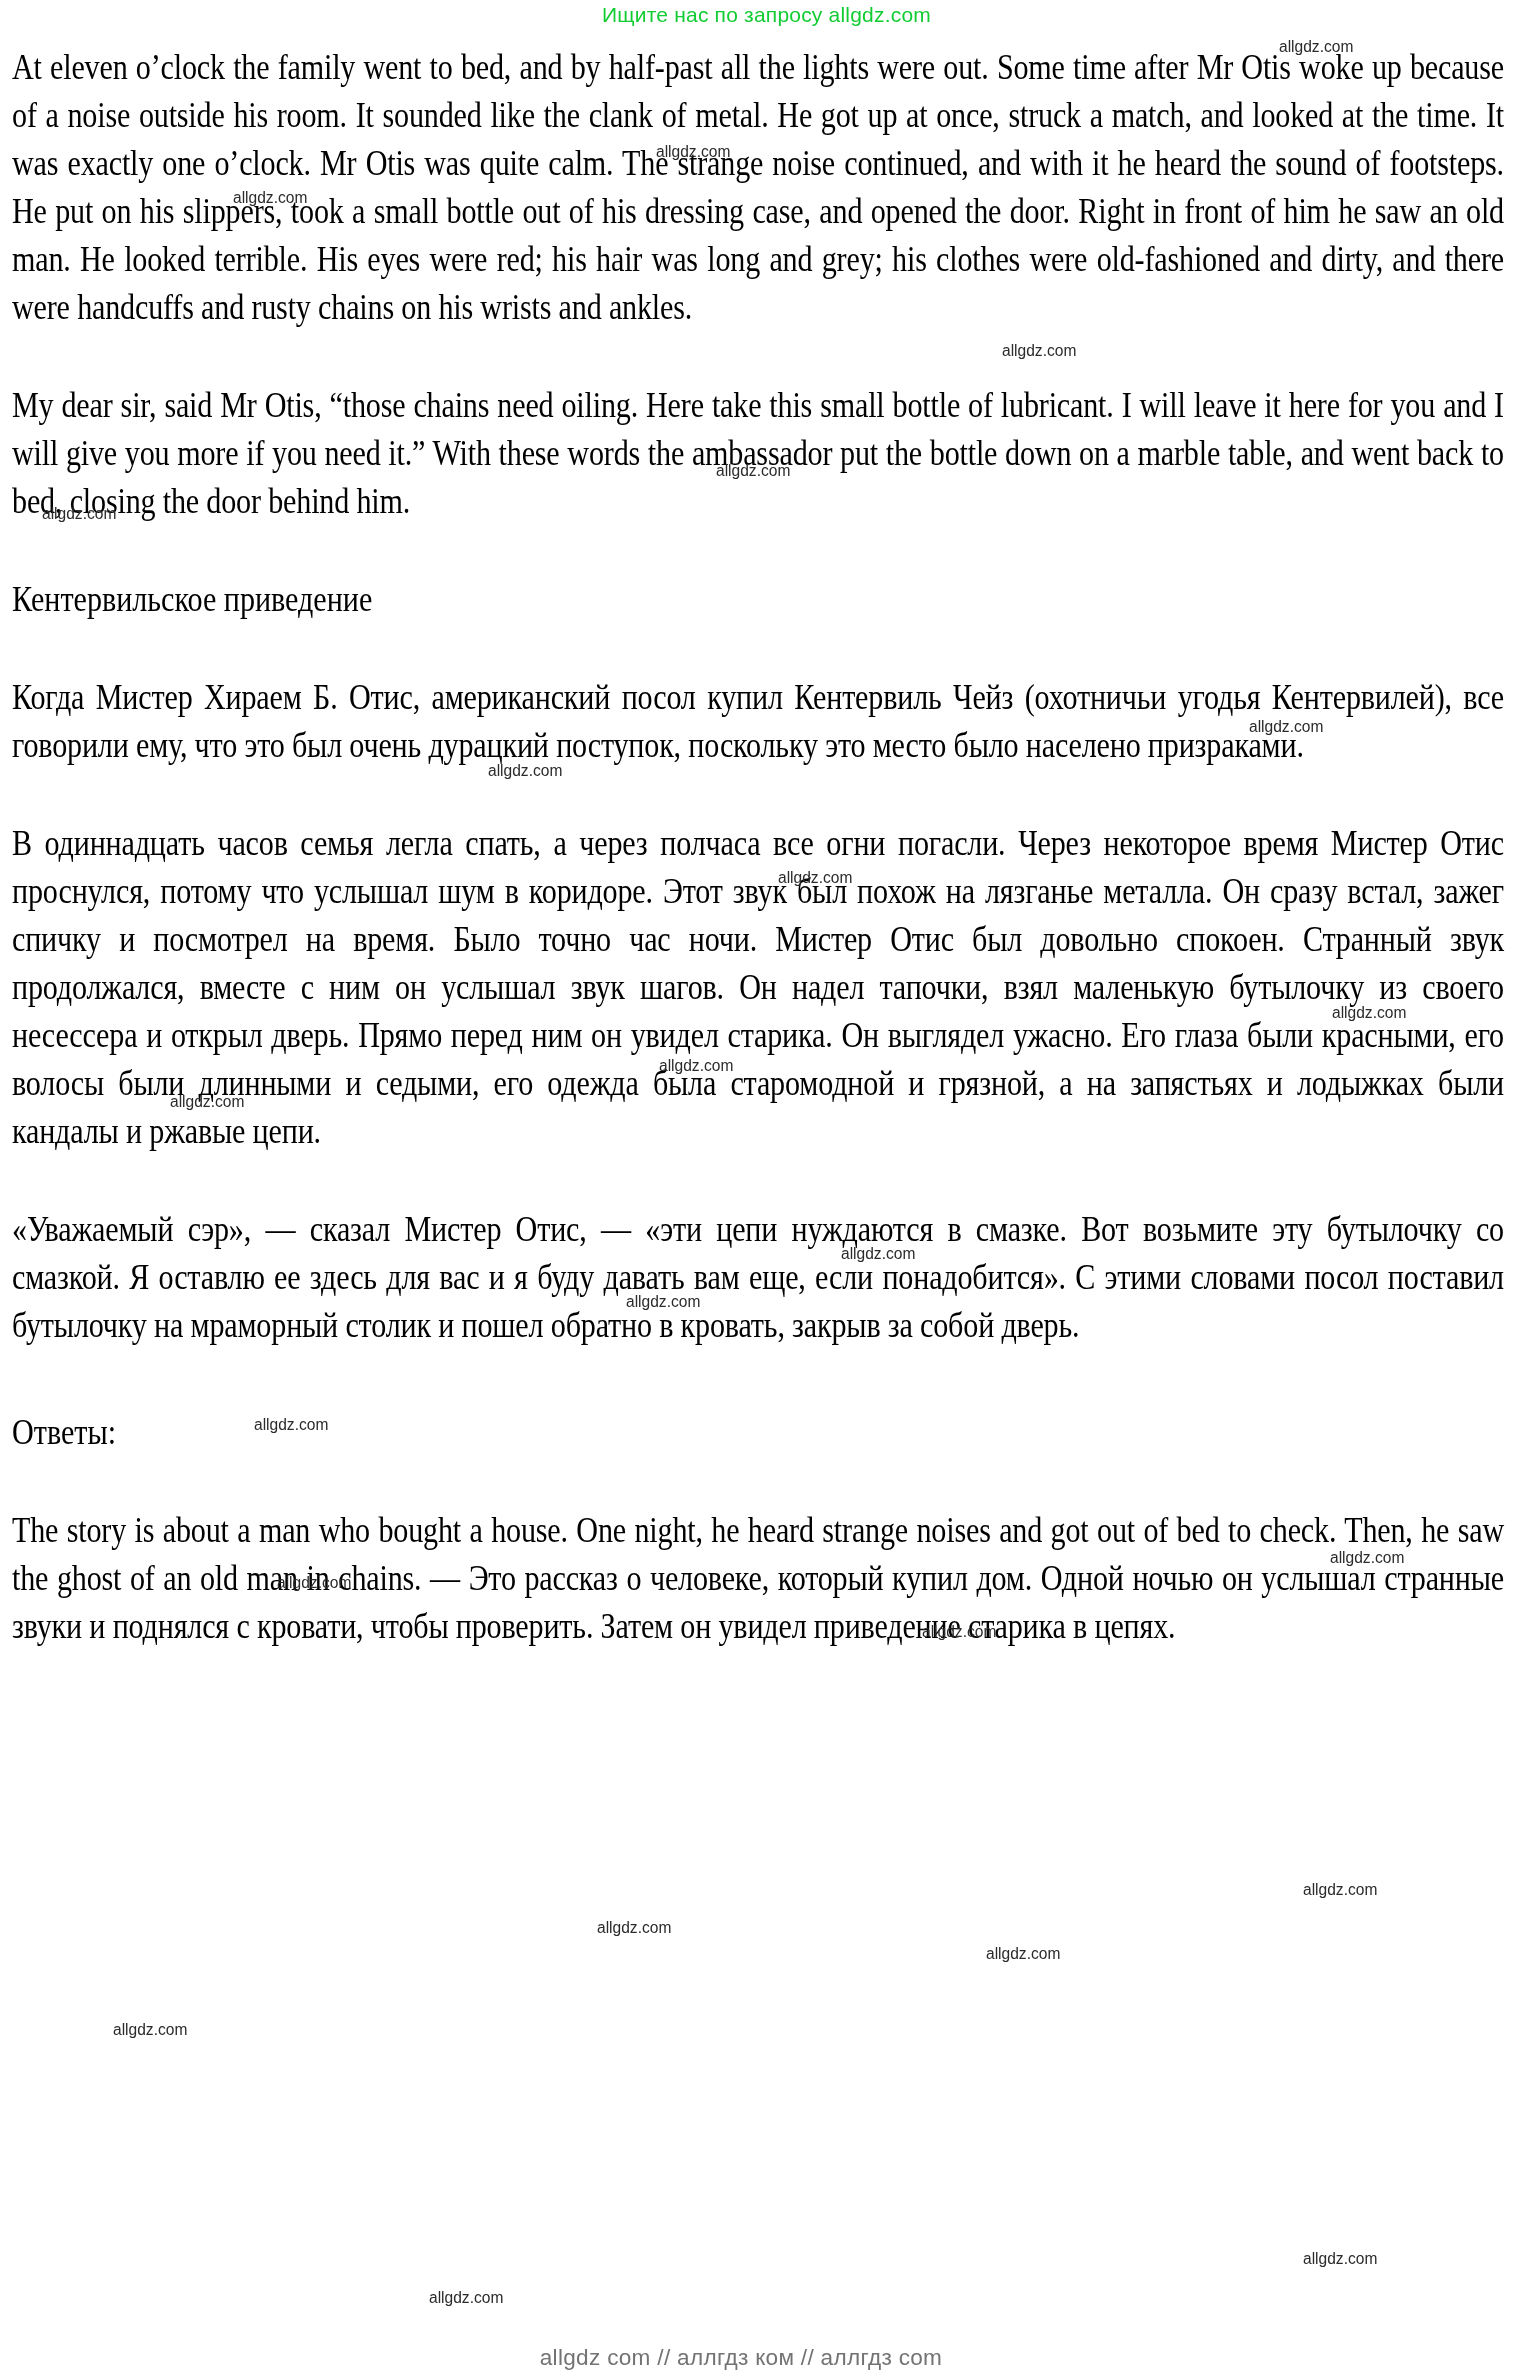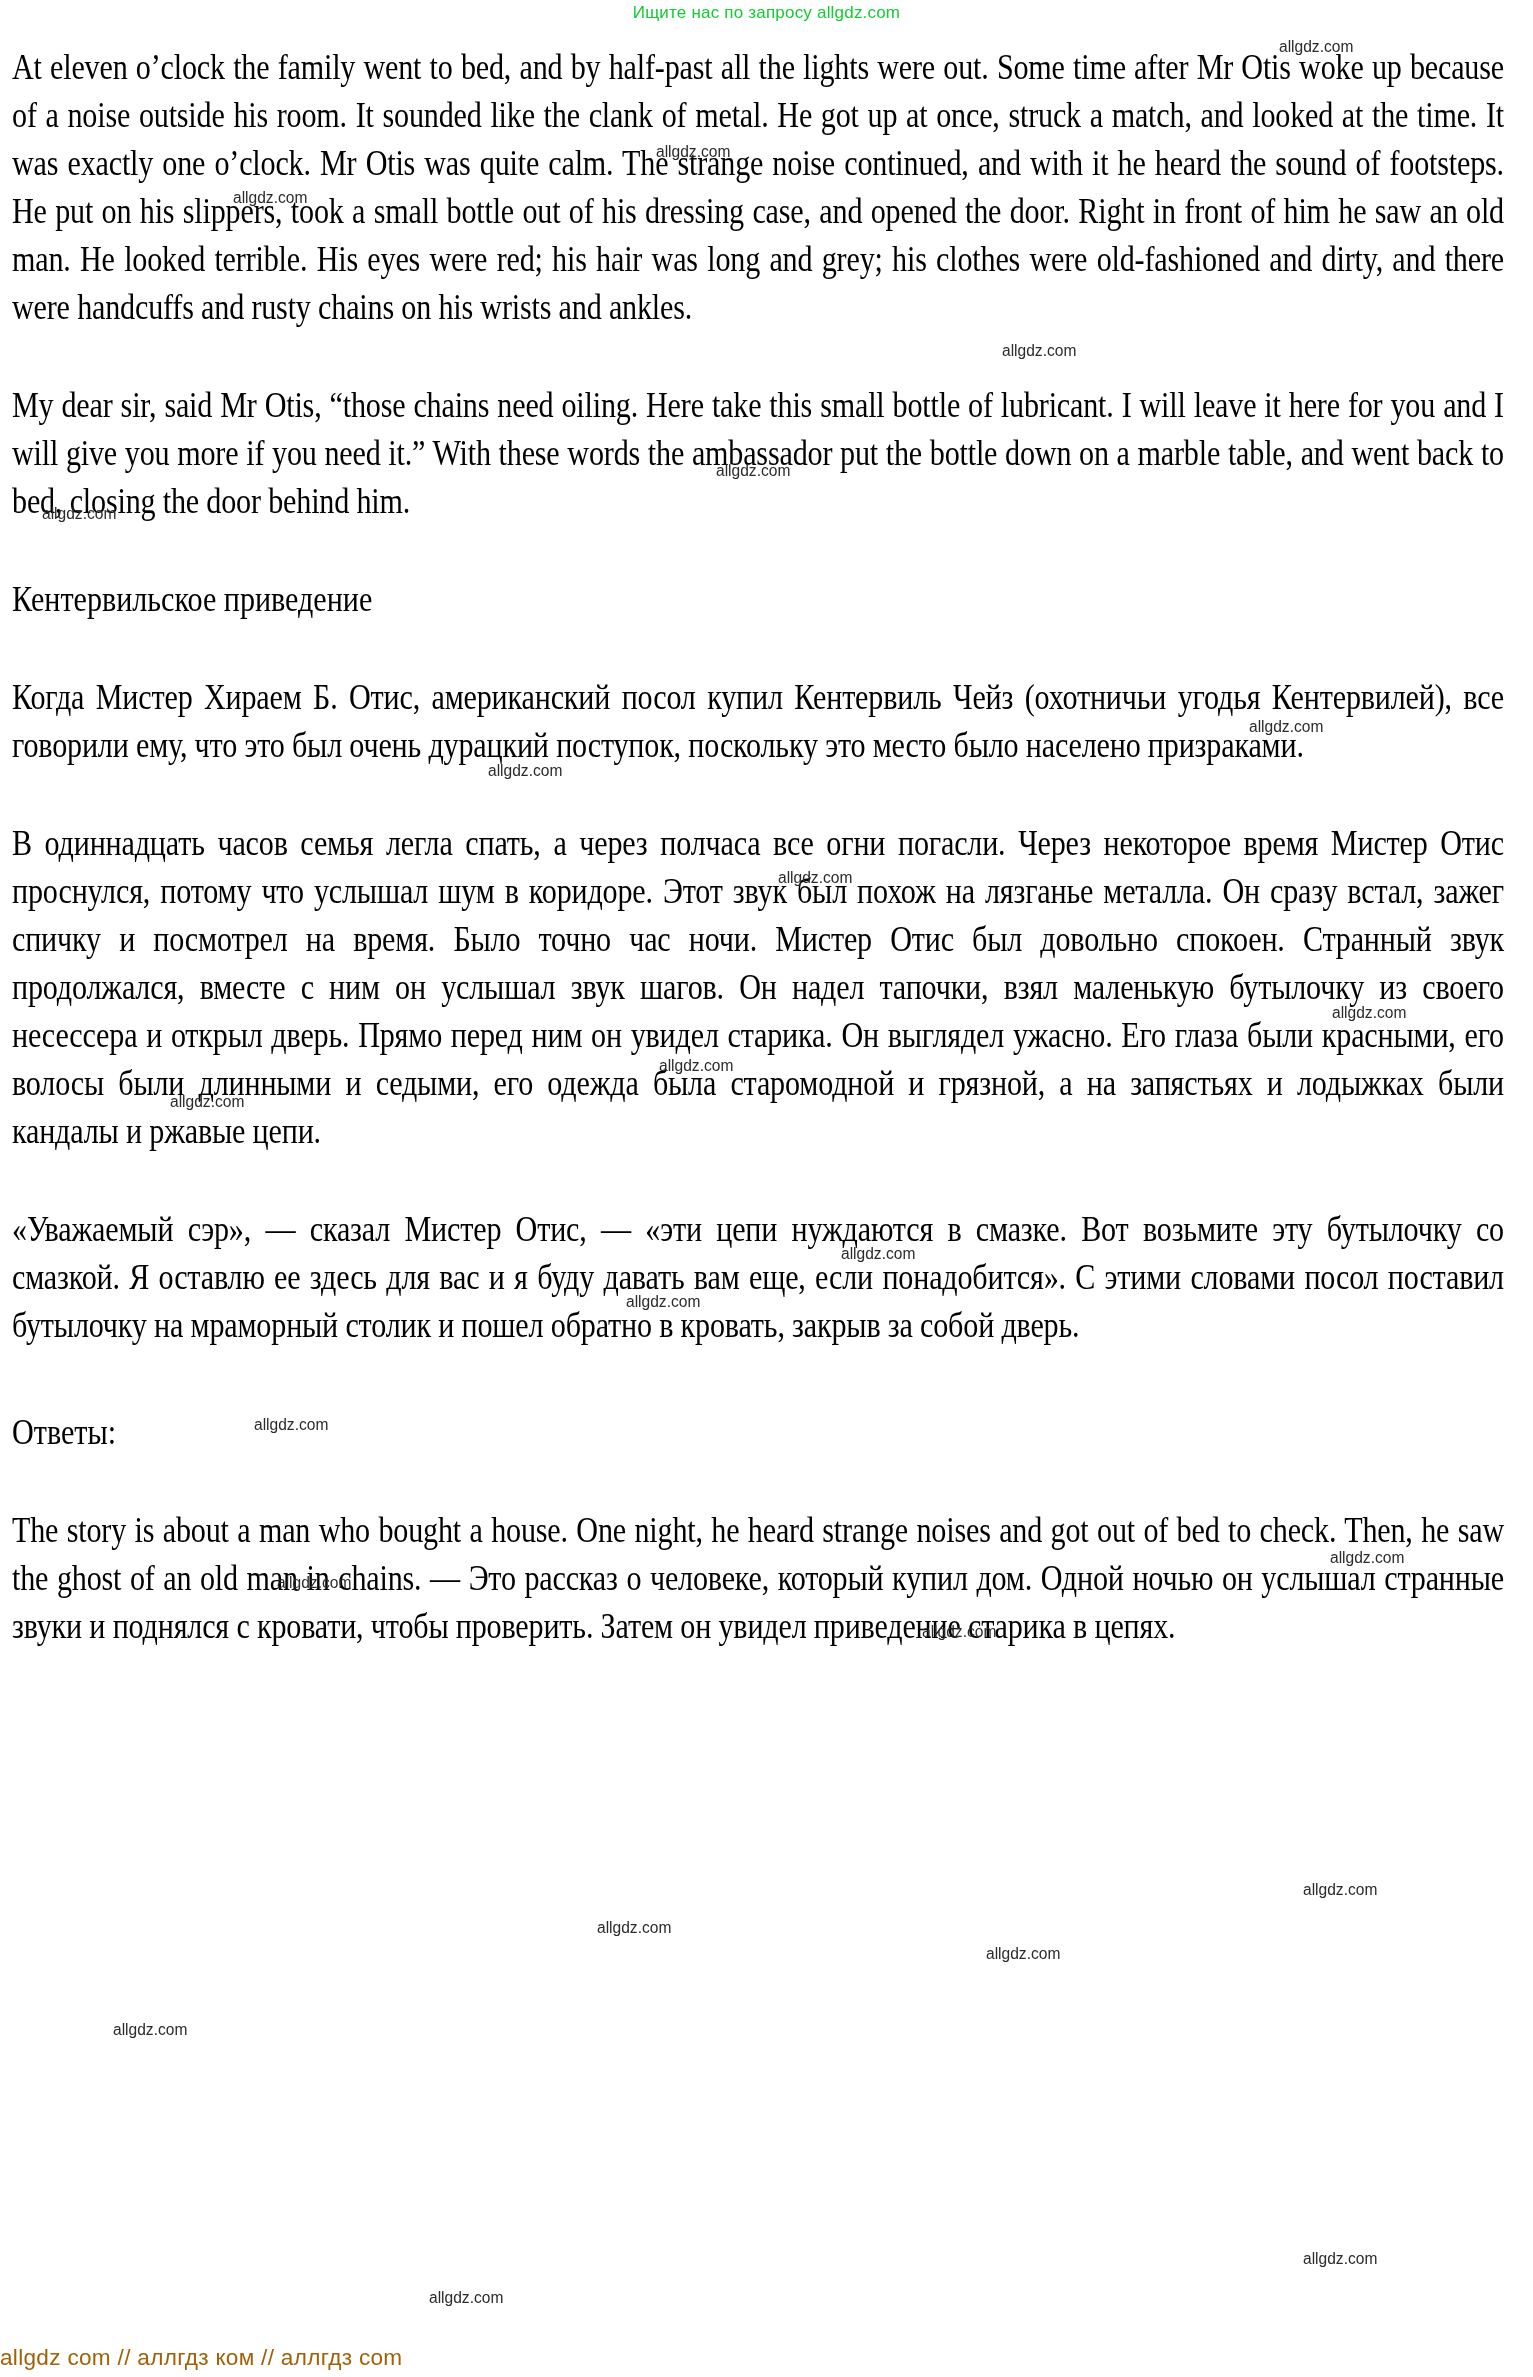--- a/index.html
+++ b/index.html
@@ -23,21 +23,21 @@
   }
 
   
   .promo-banner {
     position: absolute;
     top: 3px;
     left: 0;
     width: 1533px;
     text-align: center;
     font-family: "Liberation Sans", "DejaVu Sans", sans-serif;
-    font-size: 17px;
+    font-size: 21px;
     font-weight: 400;
     color: #12cc33;
     letter-spacing: 0.2px;
     white-space: nowrap;
   }
 
   
   .content {
     position: absolute;
     top: 44px;
@@ -88,23 +88,24 @@
     transform-origin: left top;
     pointer-events: none;
   }
 
   
   .footer {
     position: absolute;
     left: 0;
     bottom: 6px;
     width: 1482px;
+    text-align: center;
     font-family: "Liberation Sans", "DejaVu Sans", sans-serif;
     font-size: 22.6px;
-    color: #a16207;
+    color: #737373;
     white-space: nowrap;
     letter-spacing: 0.3px;
   }
 </style>
 </head>
 <body>
 
 <div class="page">
 
   <div class="promo-banner">Ищите нас по запросу allgdz.com</div>

